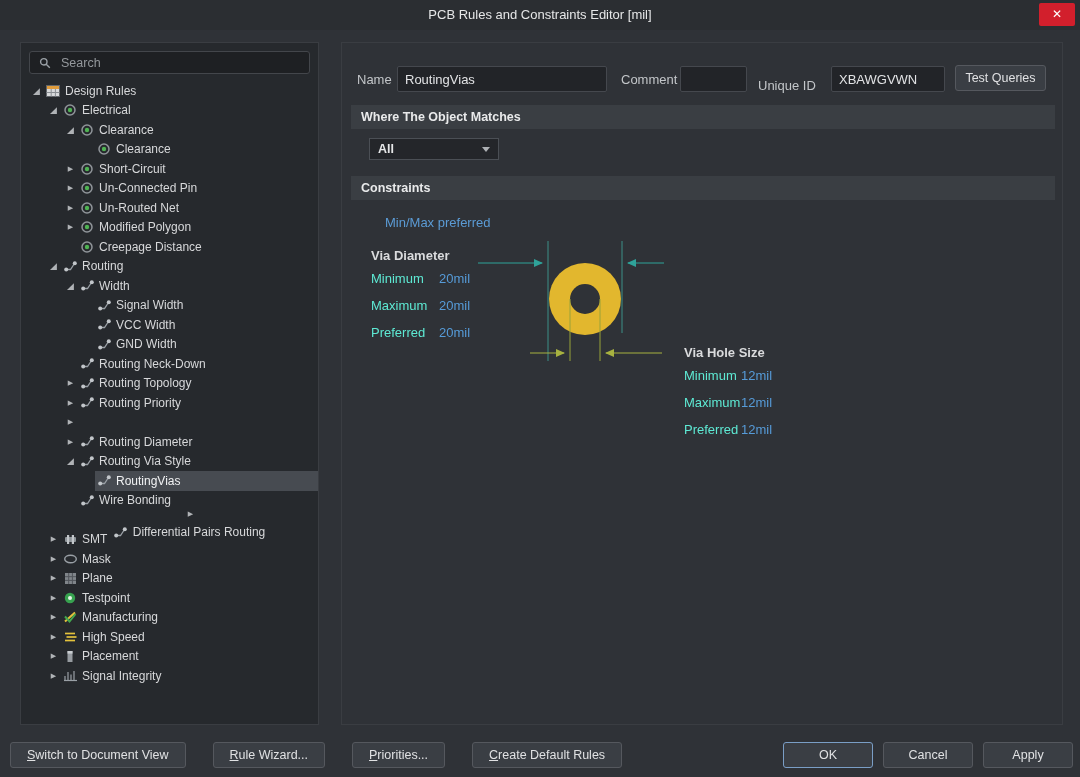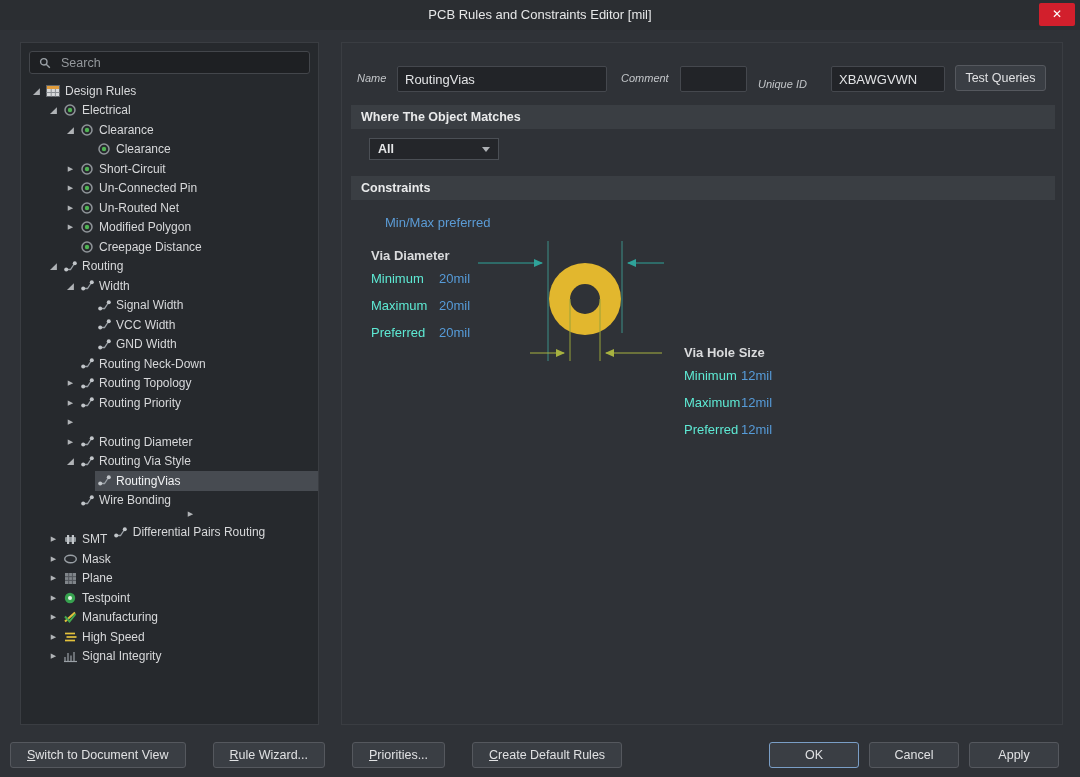--- a/index.html
+++ b/index.html
@@ -43,21 +43,21 @@
   .row-content { display:flex; align-items:center; gap:4px; height:100%; flex:1; padding:0 4px 0 1px; }
   .tree-row.selected .row-content { background:#474b51; }
   .tree-icon { flex:0 0 16px; width:16px; display:inline-flex; justify-content:center; align-items:center; }
   .tree-label { font-size:12px; color:#d7d8da; }
   .tree-row.selected .tree-label { color:#f1f2f3; }
   
   .right-panel {
     position:absolute; left:341px; top:42px; width:722px; height:683px;
     background:#2f3237; border:1px solid #3a3d42;
   }
-  .fld-label { position:absolute; color:#c3c6c9; font-size:11px;font-style:italic; }
+  .fld-label { position:absolute; color:#c3c6c9; font-size:13px; }
   .text-input {
     position:absolute; height:26px; background:#222428; border:1px solid #45484e;
     border-radius:2px; color:#e2e3e5; font:inherit; padding:0 7px; outline:none;
   }
   .btn {
     background:#3a3e44; border:1px solid #55585e; border-radius:3px;
     color:#e0e1e3; font:inherit; font-size:12.5px; height:26px;
     padding:0 16px; cursor:pointer;
   }
   .btn.default { border-color:#7a9ec6; }
@@ -83,21 +83,21 @@
   .c-rows { position:absolute; }
   .c-row { display:flex; align-items:center; height:27px; }
   .c-label { color:#5eead4; }
   .vd-rows .c-label { width:68px; }
   .vh-rows .c-label { width:57px; }
   .c-value { color:#569bd8; cursor:text; }
   .diagram-svg { position:absolute; left:130px; top:190px; }
   
   .footer { position:absolute; left:0; right:0; bottom:0; height:52px; }
   .footer-left { position:absolute; left:10px; top:17px; display:flex; gap:27px; }
-  .footer-right { position:absolute; right:21px; top:17px; display:flex; gap:10px;padding-left:48px; }
+  .footer-right { position:absolute; right:7px; top:17px; display:flex; gap:10px;padding-left:48px; }
   .footer-right .btn { width:90px; padding:0; }
 </style>
 </head>
 <body>
 
 <div class="dialog">
 
   <div class="titlebar">
     <span>PCB Rules and Constraints Editor [mil]</span>
     <div class="close-btn">
@@ -465,20 +465,32 @@
             <span class="tree-icon">
               <svg width="15" height="12" viewBox="0 0 15 12">
                 <g stroke="#e4c23c" stroke-width="1.7" fill="none">
                   <path d="M2 2.5h10"></path>
                   <path d="M3.5 6h10"></path>
                   <path d="M2 9.5h10"></path>
                 </g>
               </svg>
             </span>
             <span class="tree-label">High Speed</span>
+          </div>
+        </div>
+        <div class="tree-row" style="padding-left: 25px;">
+          <span class="arrow collapsed">▶</span>
+          <div class="row-content">
+            <span class="tree-icon">
+              <svg width="12" height="13" viewBox="0 0 12 13">
+                <rect x="3.5" y="1" width="5" height="11" fill="#969ba0"></rect>
+                <rect x="3.5" y="1" width="5" height="2.6" fill="#c8ccd0"></rect>
+              </svg>
+            </span>
+            <span class="tree-label">Placement</span>
           </div>
         </div>
         <div class="tree-row" style="padding-left: 25px;">
           <span class="arrow collapsed">▶</span>
           <div class="row-content">
             <span class="tree-icon">
               <svg width="15" height="13" viewBox="0 0 15 13">
                 <g stroke="#9aa0a6" stroke-width="1.2" fill="none">
                   <path d="M2 11V7"></path>
                   <path d="M5 11V3"></path>

